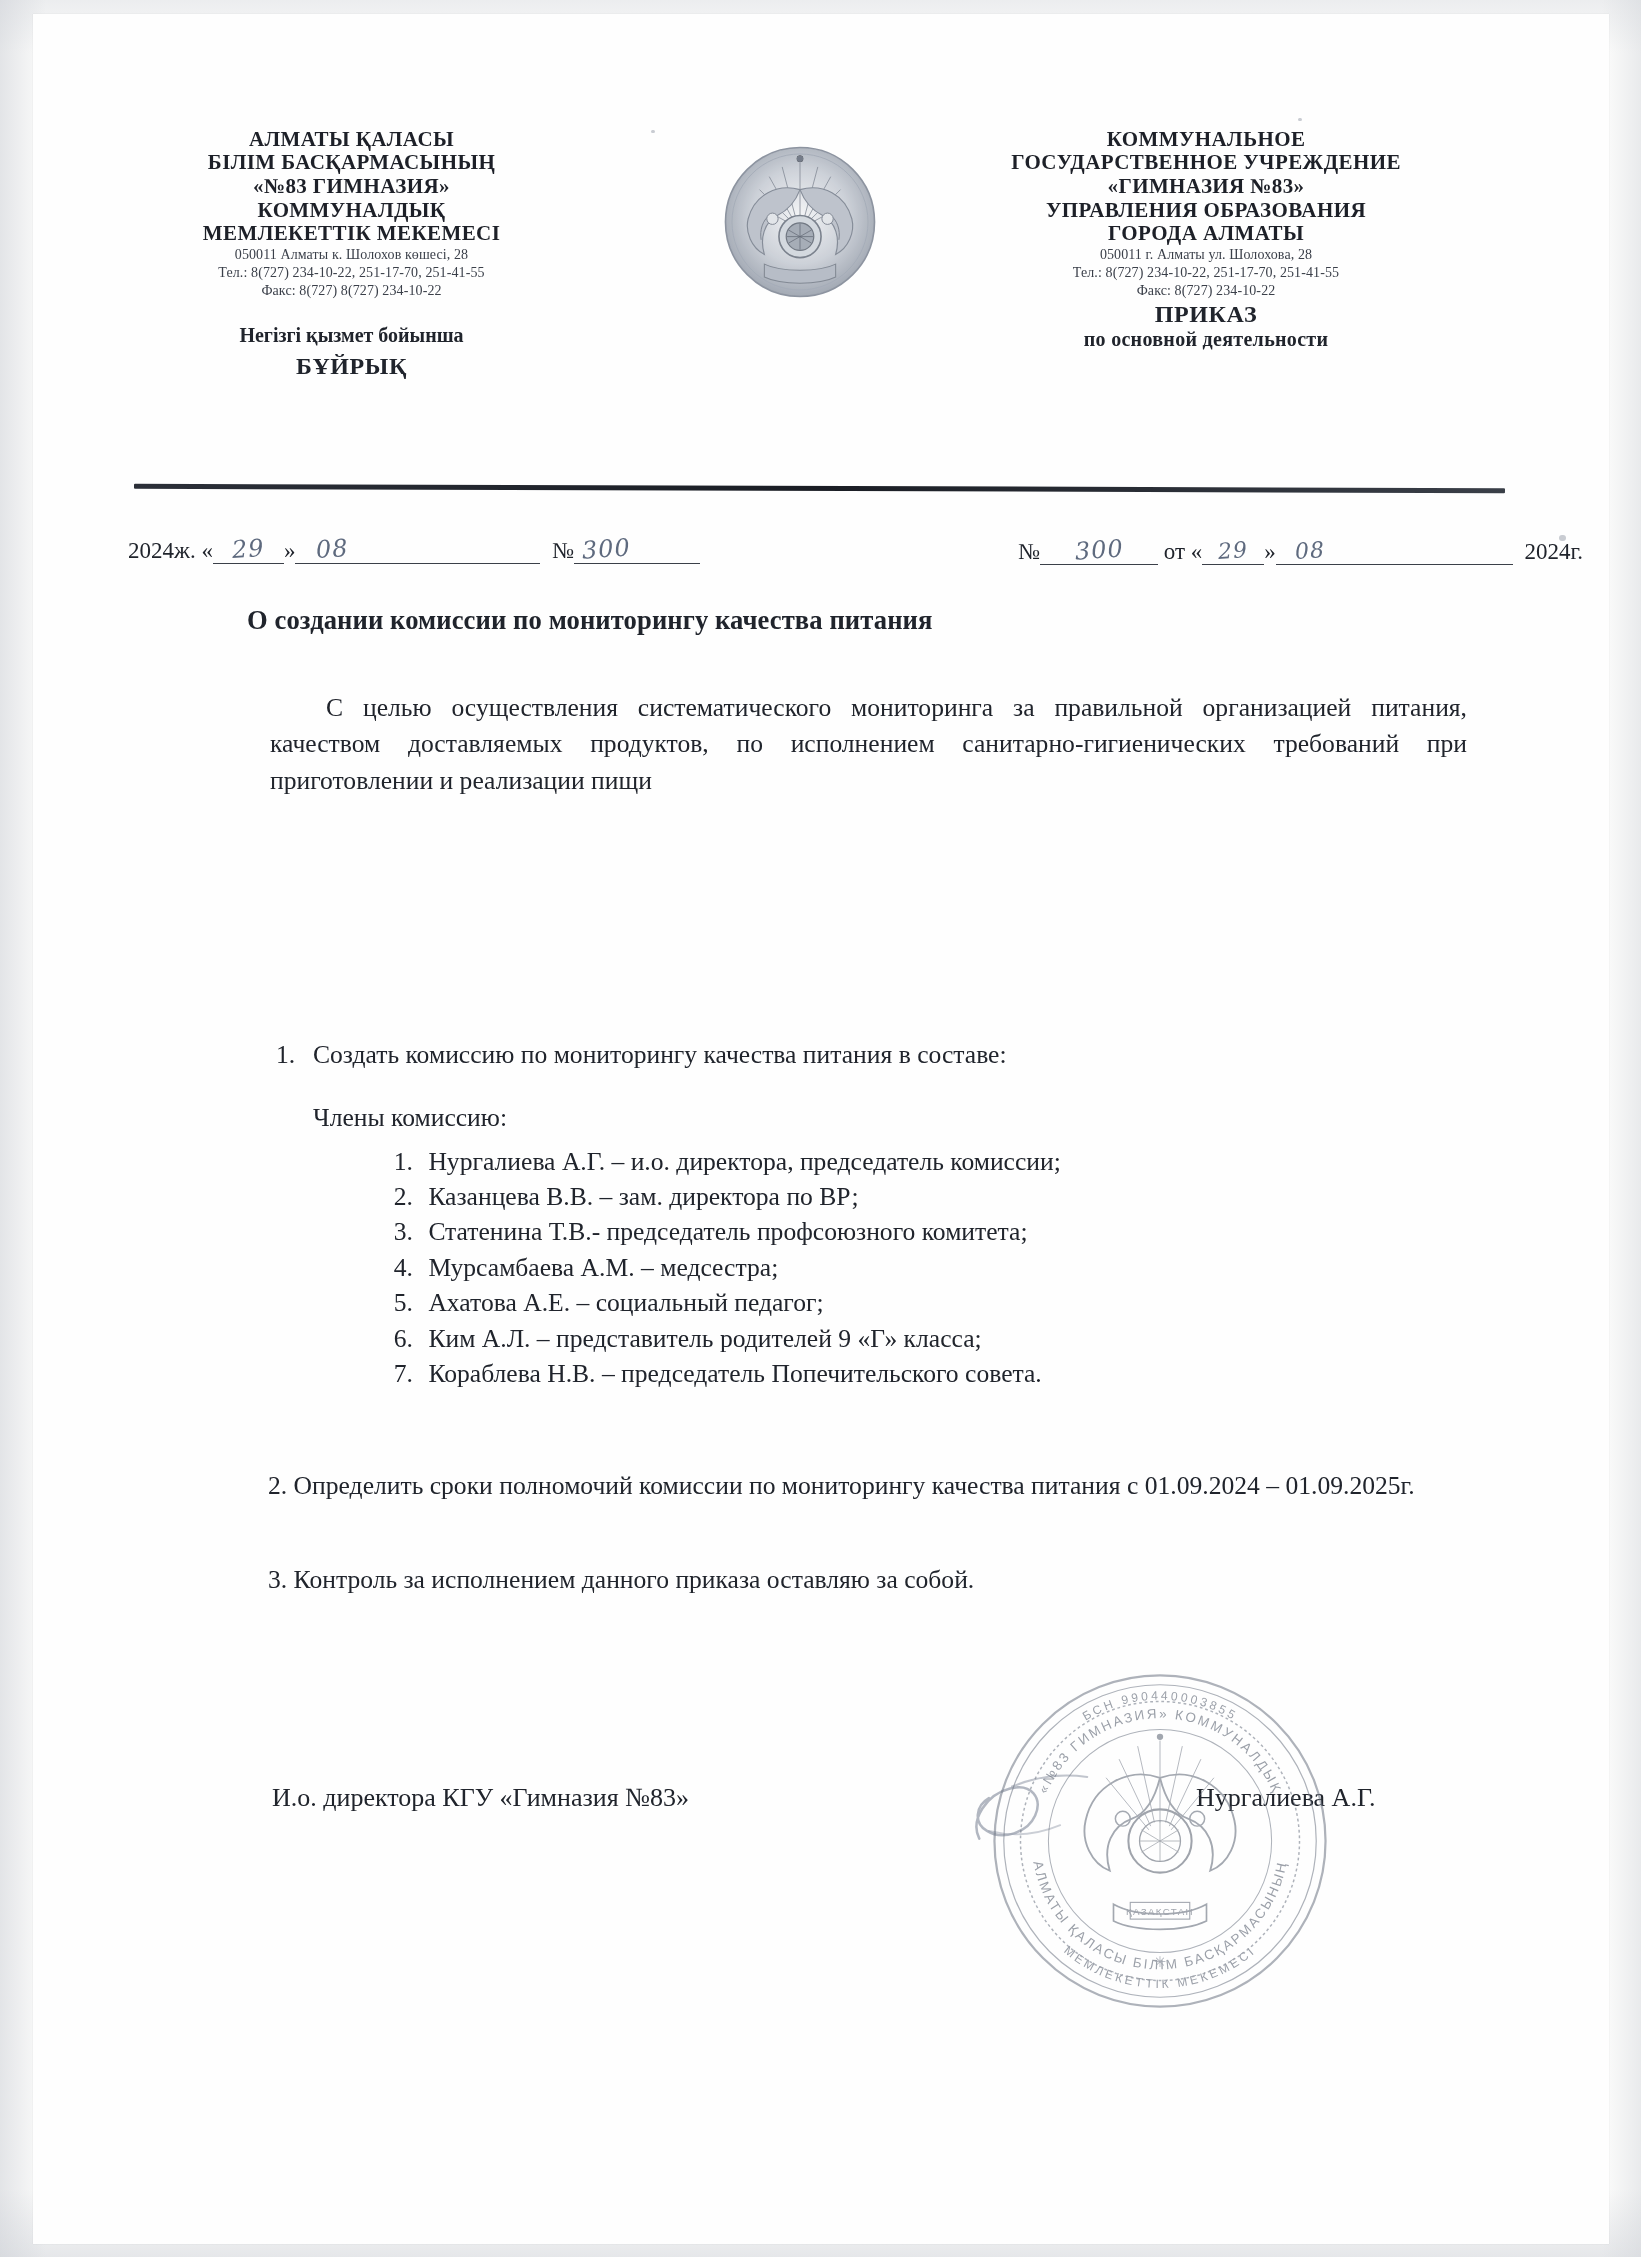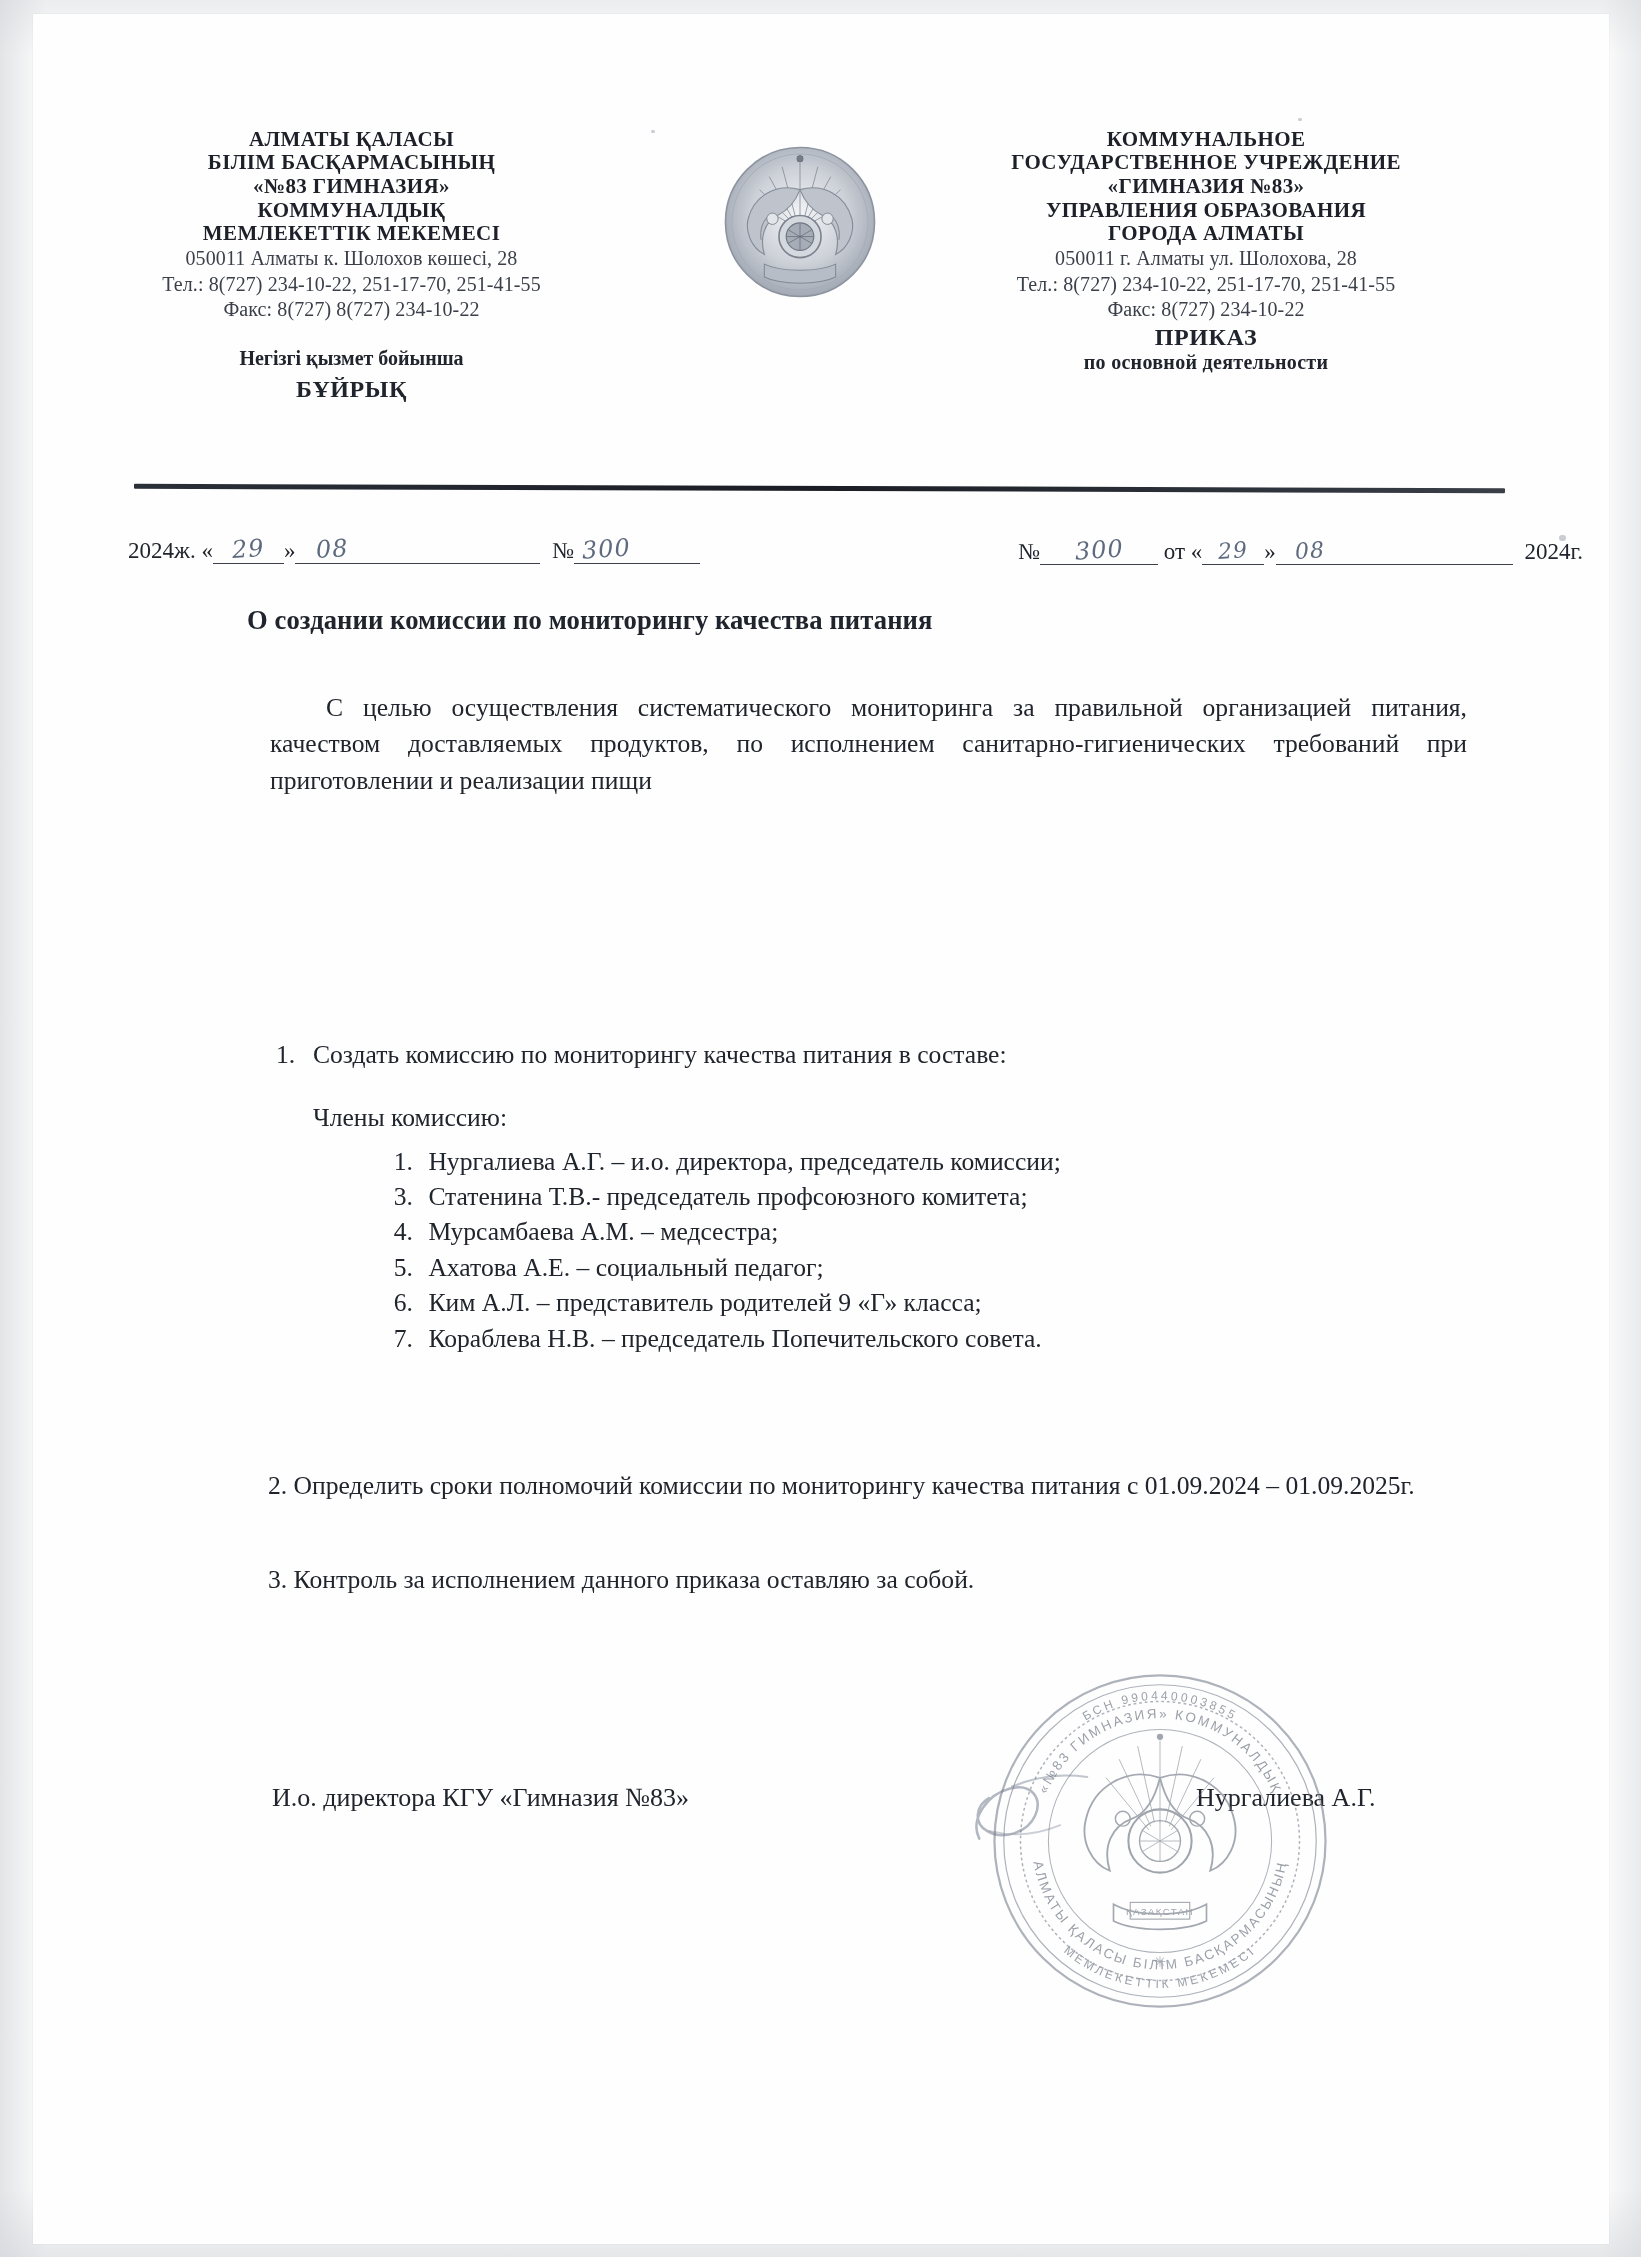--- a/index.html
+++ b/index.html
@@ -58,21 +58,21 @@
   .hdr-left  { left: 106px;  top: 114px; width: 425px; }
   .hdr-right { left: 922px;  top: 114px; width: 502px; }
 
   .hdr-big {
     font-weight: bold;
     font-size: 21px;
     letter-spacing: 0.4px;
     color: #1d2028;
   }
   .hdr-small {
-    font-size: 20px;
+    font-size: 14px;
     color: #3a3f49;
     letter-spacing: 0.1px;
     line-height: 1.28;
   }
   .hdr-doctype {
     font-weight: bold;
     font-size: 24px;
     margin-top: 1px;
     letter-spacing: 0.6px;
   }
@@ -380,20 +380,21 @@
 
 
       <div class="clause1">
         <span class="num">1.</span><span>Создать комиссию по мониторингу качества питания в составе:</span>
       </div>
 
       <div class="members-label">Члены комиссию:</div>
 
       <div class="members">
         <div class="row"><span class="num">1.</span><span>Нургалиева А.Г. – и.о. директора, председатель комиссии;</span></div>
+        <div class="row"><span class="num">2.</span><span>Казанцева В.В. – зам. директора по ВР;</span></div>
         <div class="row"><span class="num">3.</span><span>Статенина Т.В.- председатель профсоюзного комитета;</span></div>
         <div class="row"><span class="num">4.</span><span>Мурсамбаева А.М. – медсестра;</span></div>
         <div class="row"><span class="num">5.</span><span>Ахатова А.Е. – социальный педагог;</span></div>
         <div class="row"><span class="num">6.</span><span>Ким А.Л. – представитель родителей 9 «Г» класса;</span></div>
         <div class="row"><span class="num">7.</span><span>Кораблева Н.В. – председатель Попечительского совета.</span></div>
       </div>
 
       <div class="clause2 hang">
         <span>2.</span>
         <span class="body">Определить сроки полномочий комиссии по мониторингу качества питания с 01.09.2024 – 01.09.2025г.</span>

